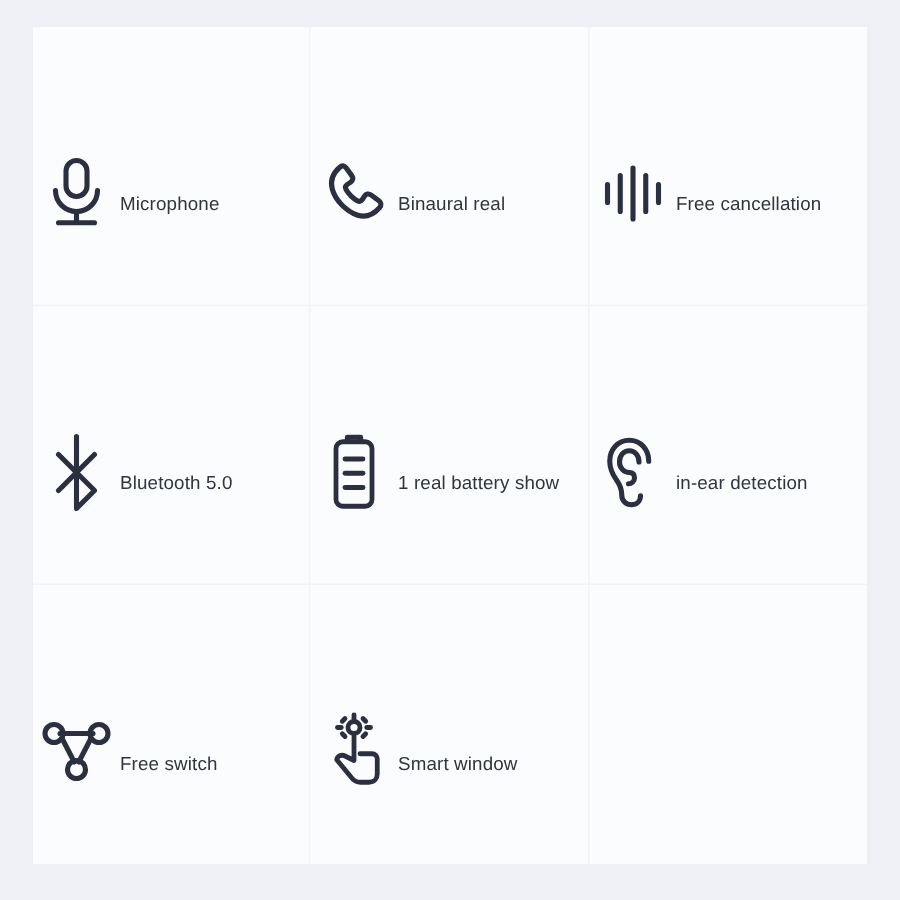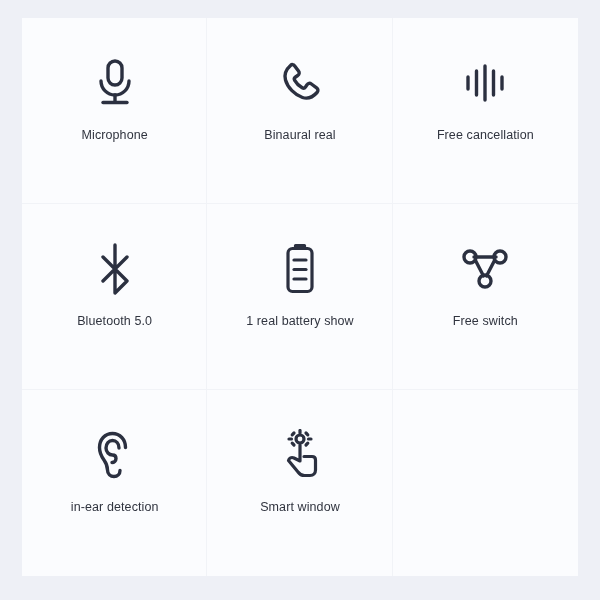--- a/index.html
+++ b/index.html
@@ -29,21 +29,21 @@
     top: 0;
     width: 100%;
     height: 100%;
     display: grid;
     grid-template-columns: 1fr 1fr 1fr;
     grid-template-rows: 1fr 1fr 1fr;
   }
   .cell {
     position: relative;
     display: flex;
-    flex-direction: column;
+    flex-direction: row;
     align-items: center;
     justify-content: flex-start;
     padding-top: 36px;
     box-sizing: border-box;
   }
   
   .cell:nth-child(3n+1),
   .cell:nth-child(3n+2) {
     box-shadow: inset -1px 0 0 0 #f1f3f7;
   }
@@ -127,40 +127,40 @@
           <line x1="13" y1="18" x2="25" y2="18"></line>
           <line x1="13" y1="27.5" x2="25" y2="27.5"></line>
           <line x1="13" y1="37" x2="25" y2="37"></line>
         </svg>
       </div>
       <div class="cell-label">1 real battery show</div>
     </div>
 
     <div class="cell">
       <div class="icon-wrap">
+        <svg width="44" height="52" viewBox="0 0 44 52" fill="none" stroke="#2b3040" stroke-width="3.4" stroke-linecap="round" stroke-linejoin="round">
+          <path d="M32.5 18.5 C32.5 10.5 27 4.5 19.5 4.5 C12 4.5 6.5 10.5 6.5 18.5 C6.5 24 8.5 27.5 11 31 C13.5 34.5 14.5 37 14.5 41 C14.5 45 17.5 47.5 21 47.5 C24.5 47.5 27 45 27 41.5"></path>
+          <path d="M26 19 C26 14.5 23.2 11.5 19.5 11.5 C15.8 11.5 13 14.5 13 19 C13 23 16 26 19.5 26 C21.5 26 23 27 23 29.5 C23 32 21 33.5 19 33.5"></path>
+        </svg>
+      </div>
+      <div class="cell-label">in-ear detection</div>
+    </div>
+
+    <div class="cell">
+      <div class="icon-wrap">
         <svg width="50" height="46" viewBox="0 0 50 46" fill="none" stroke="#2b3040" stroke-width="3.4" stroke-linecap="round" stroke-linejoin="round">
           <line x1="14" y1="11" x2="36" y2="11"></line>
           <line x1="34.5" y1="14.5" x2="26.5" y2="30"></line>
           <line x1="15.5" y1="14.5" x2="23.5" y2="30"></line>
           <circle cx="10" cy="11" r="6"></circle>
           <circle cx="40" cy="11" r="6"></circle>
           <circle cx="25" cy="35" r="6"></circle>
         </svg>
       </div>
       <div class="cell-label">Free switch</div>
-    </div>
-
-    <div class="cell">
-      <div class="icon-wrap">
-        <svg width="44" height="52" viewBox="0 0 44 52" fill="none" stroke="#2b3040" stroke-width="3.4" stroke-linecap="round" stroke-linejoin="round">
-          <path d="M32.5 18.5 C32.5 10.5 27 4.5 19.5 4.5 C12 4.5 6.5 10.5 6.5 18.5 C6.5 24 8.5 27.5 11 31 C13.5 34.5 14.5 37 14.5 41 C14.5 45 17.5 47.5 21 47.5 C24.5 47.5 27 45 27 41.5"></path>
-          <path d="M26 19 C26 14.5 23.2 11.5 19.5 11.5 C15.8 11.5 13 14.5 13 19 C13 23 16 26 19.5 26 C21.5 26 23 27 23 29.5 C23 32 21 33.5 19 33.5"></path>
-        </svg>
-      </div>
-      <div class="cell-label">in-ear detection</div>
     </div>
 
 
     <div class="cell">
       <div class="icon-wrap">
         <svg width="48" height="52" viewBox="0 0 48 52" fill="none" stroke="#2b3040" stroke-width="3.2" stroke-linecap="round" stroke-linejoin="round">
           <circle cx="24" cy="10" r="4"></circle>
           <line x1="24" y1="1.5" x2="24" y2="4"></line>
           <line x1="30" y1="4" x2="31.8" y2="5.8"></line>
           <line x1="32.5" y1="10" x2="35" y2="10"></line>

